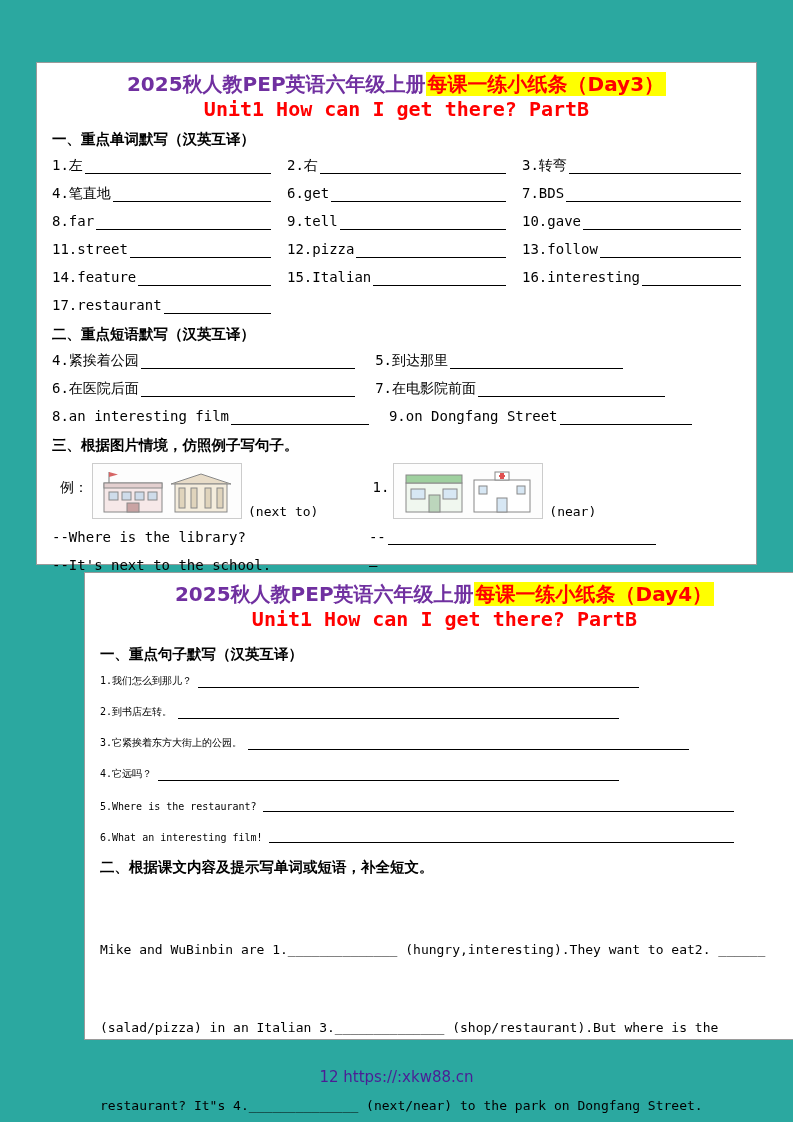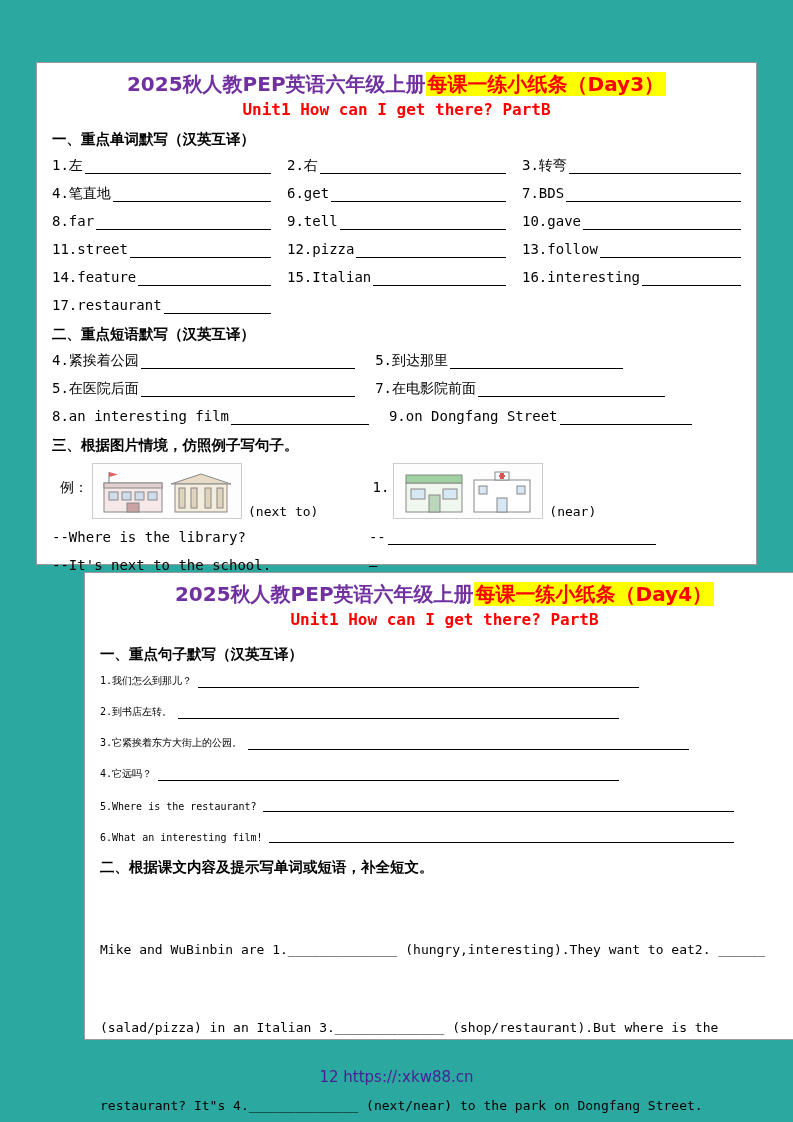--- a/index.html
+++ b/index.html
@@ -17,21 +17,21 @@
     box-sizing:border-box; padding:8px 15px 6px 15px;
   }
   .card.day3 { top:62px;  height:503px; }
   .card.day4 { top:572px; height:468px;margin-left:48px; }
 
   .title { text-align:center; font-size:20px; font-weight:bold;
            font-family:"DejaVu Sans",sans-serif; line-height:27px; }
   .title .main { color:#7030A0; }
   .title .hl   { color:#FF0000; background:#FFFF00; padding:0 2px; }
   .subtitle { text-align:center; color:#FF0000; font-weight:bold;
-              font-size:16px; line-height:23px; }
+              font-size:20px; line-height:23px; }
 
   .sec-head { font-weight:bold; font-size:14.5px; margin:9px 0 8px 0;
               font-family:"DejaVu Sans",sans-serif; }
 
   .grid3 { display:grid; grid-template-columns:1fr 1fr 1fr;
            column-gap:16px; row-gap:11px; margin-bottom:11px; }
   .frow  { display:flex; gap:20px; margin-bottom:11px; }
   .item  { display:flex; align-items:flex-end; font-size:14px; line-height:17px; }
   .item .lbl { white-space:nowrap; }
   .blank { flex:1 1 auto; border-bottom:1px solid #000; height:15px; margin-left:2px; }
@@ -148,21 +148,21 @@
           <span class="lbl">4.紧挨着公园</span>
           <span class="blank"></span>
         </div>
       <div class="item w36">
           <span class="lbl">5.到达那里</span>
           <span class="blank"></span>
         </div>
     </div>
     <div class="frow">
       <div class="item w44">
-          <span class="lbl">5.在医院后面</span>
+          <span class="lbl">6.在医院后面</span>
           <span class="blank"></span>
         </div>
       <div class="item w42">
           <span class="lbl">7.在电影院前面</span>
           <span class="blank"></span>
         </div>
     </div>
     <div class="frow">
       <div class="item w46">
           <span class="lbl">8.an interesting film</span>

